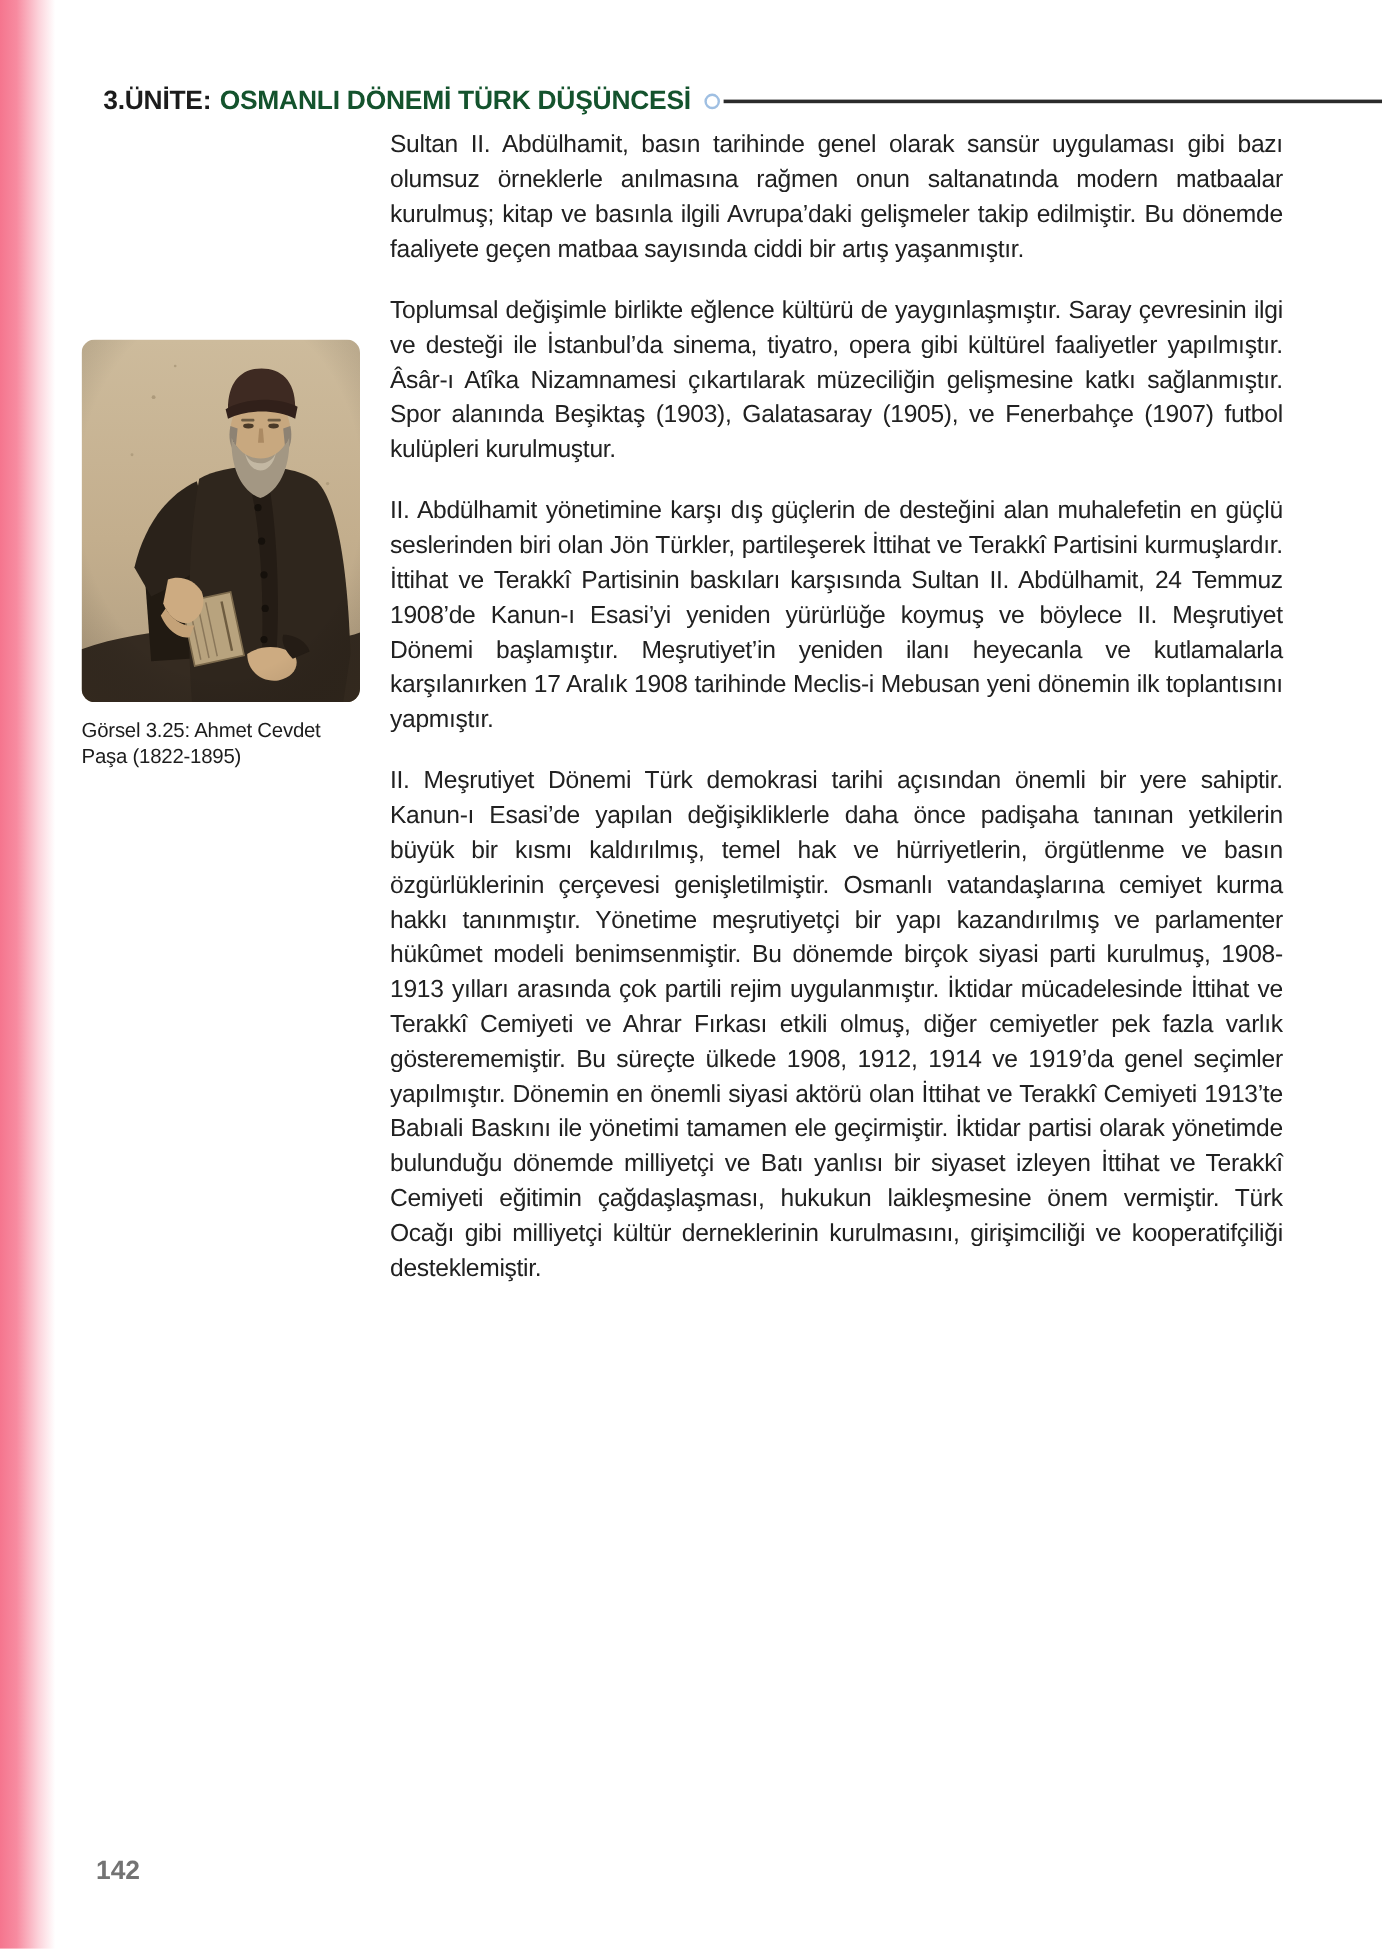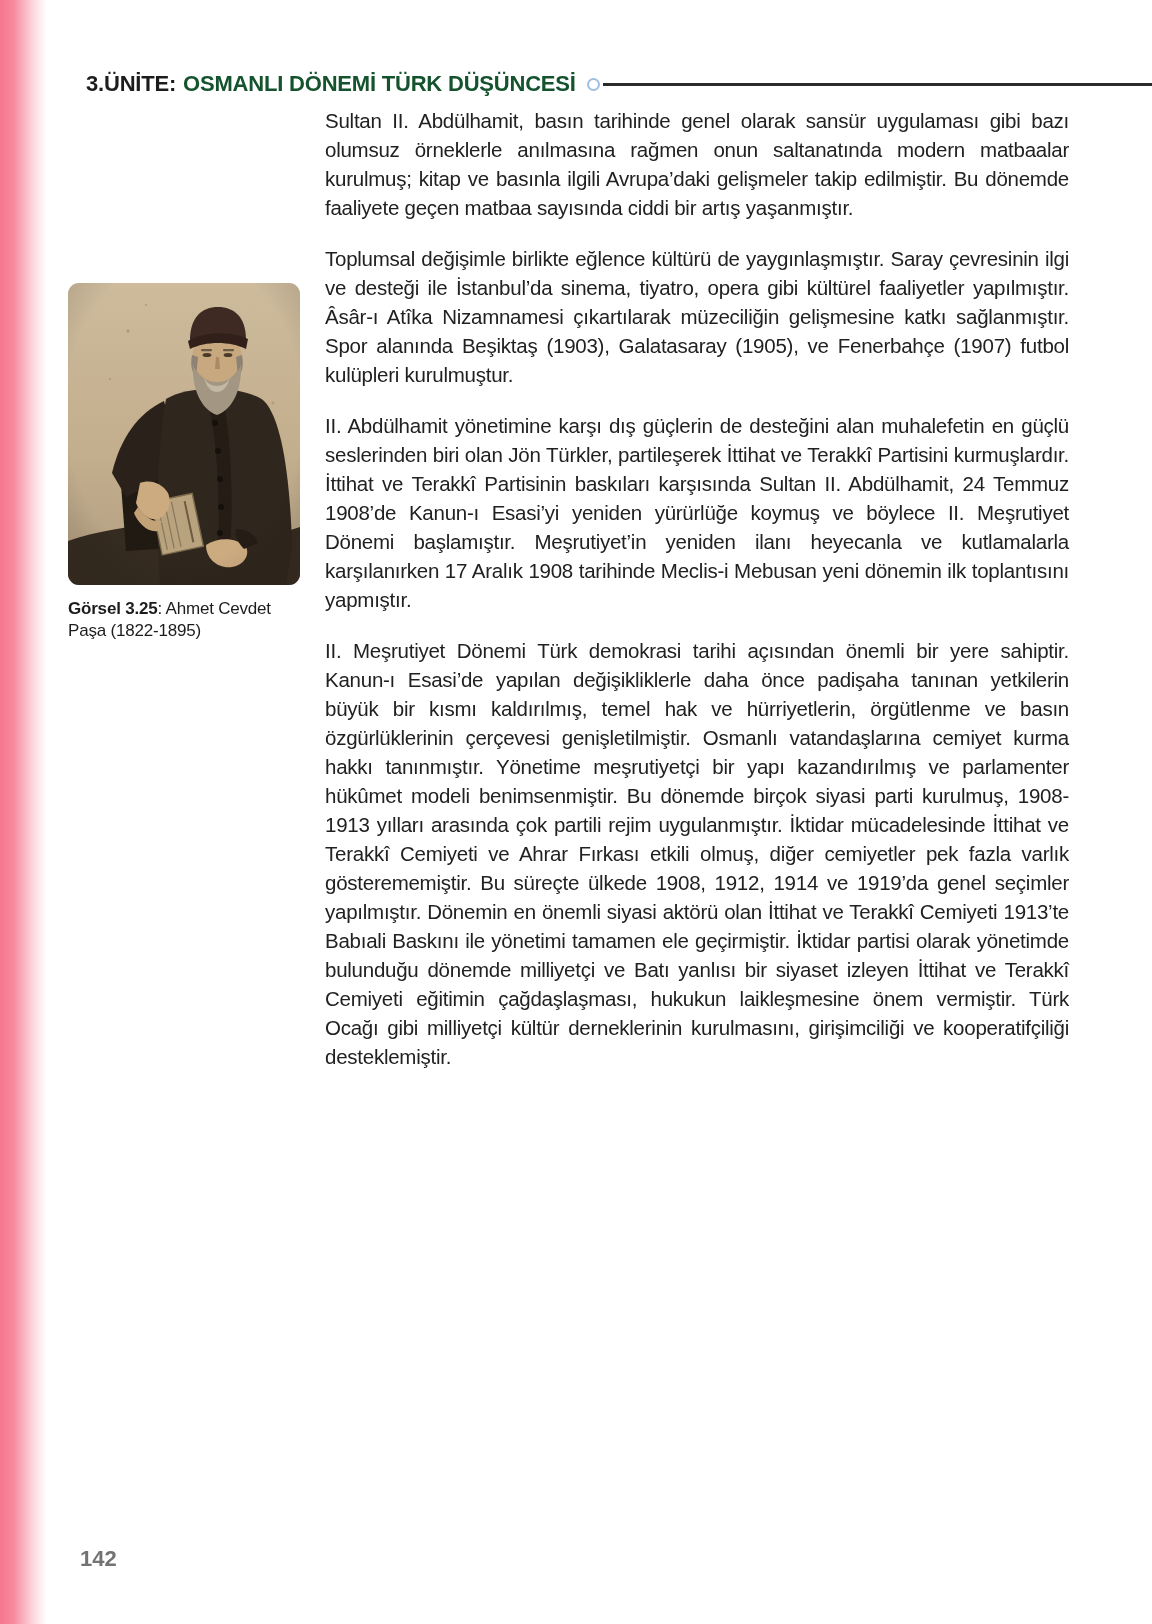--- a/index.html
+++ b/index.html
@@ -31,21 +31,21 @@
 
   
   .figure-block { position:absolute; left:68px; top:283px; width:232px; }
   .portrait-frame {
     width:232px; height:302px; border-radius:11px; overflow:hidden; display:block;
   }
   .figure-caption {
     margin-top:13px; font-size:17px; line-height:22px; color:#1c1c1c;
     letter-spacing:-0.2px;
   }
-  .figure-caption b { font-weight:bold; }
+  .figure-caption b { font-weight:normal; }
 
   
   .body-col {
     position:absolute; left:325px; top:106px; width:744px;
   }
   .body-col p {
     margin:0 0 22px 0; text-align:justify;
     font-size:20.5px; line-height:29px; letter-spacing:-0.25px;
     color:#212121; hyphens:auto; -webkit-hyphens:auto;
   }

